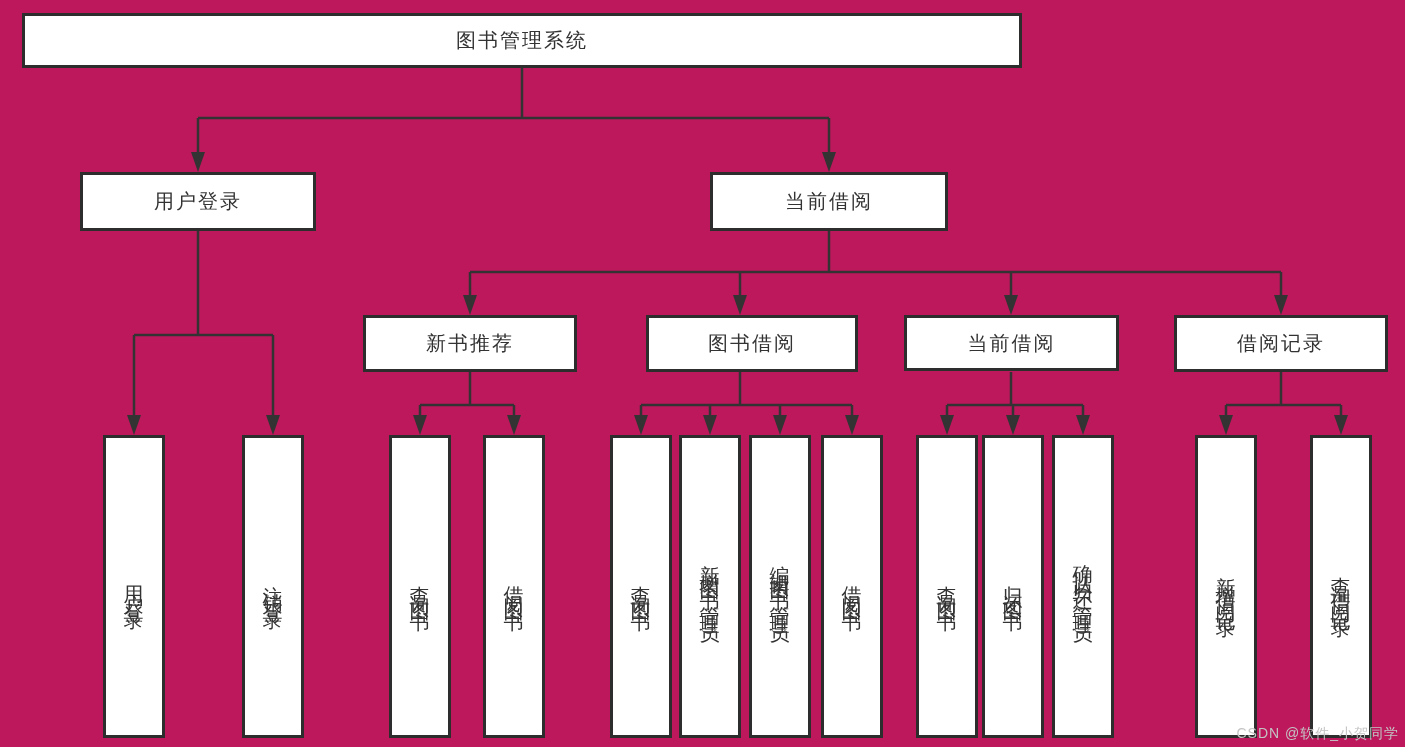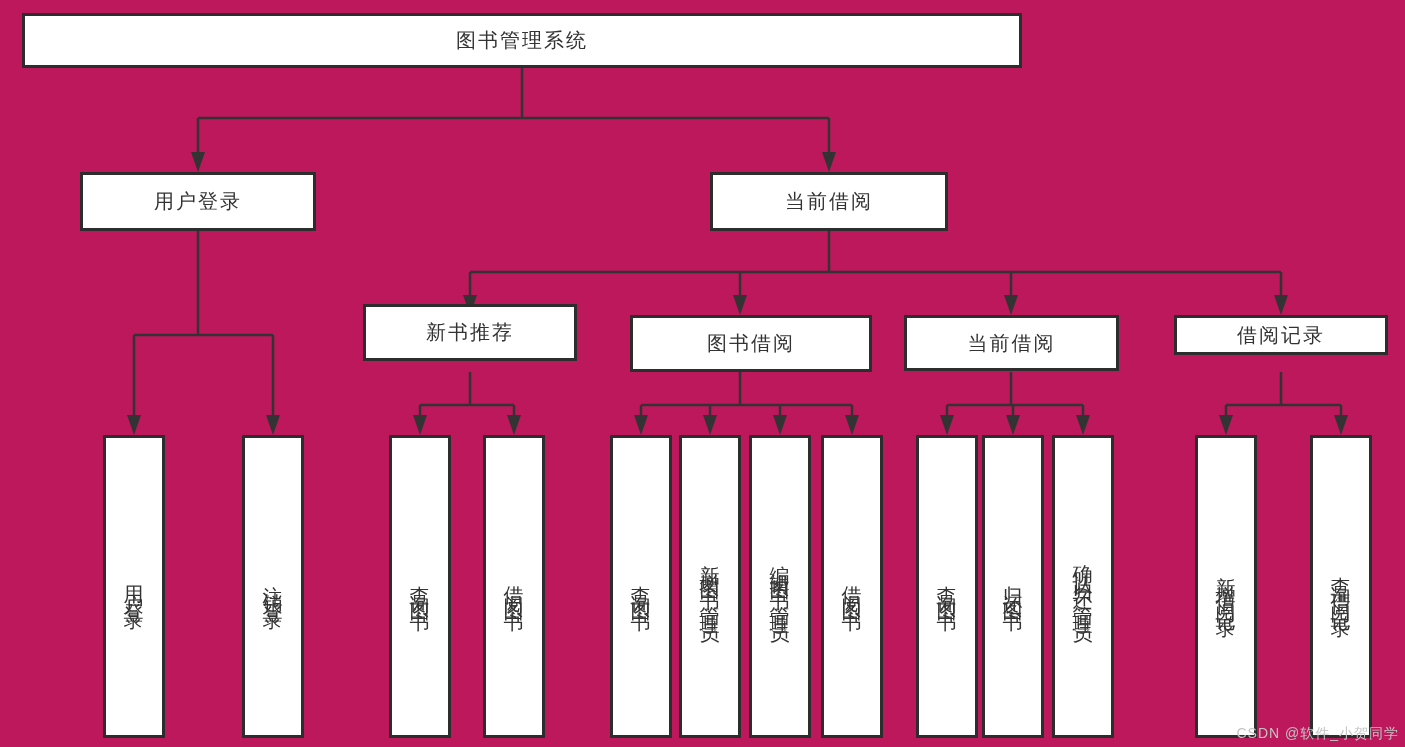--- a/index.html
+++ b/index.html
@@ -103,30 +103,30 @@
     <span class="h-label">图书管理系统</span>
   </div>
 
   <div class="node" style="left:80px;top:172px;width:236px;height:59px">
     <span class="h-label">用户登录</span>
   </div>
   <div class="node" style="left:710px;top:172px;width:238px;height:59px">
     <span class="h-label">当前借阅</span>
   </div>
 
-  <div class="node" style="left:363px;top:304px;width:214px;height:57px">
+  <div class="node" style="left:363px;top:315px;width:214px;height:57px">
     <span class="h-label">新书推荐</span>
   </div>
-  <div class="node" style="left:630px;top:315px;width:242px;height:57px">
+  <div class="node" style="left:646px;top:315px;width:212px;height:57px">
     <span class="h-label">图书借阅</span>
   </div>
   <div class="node" style="left:904px;top:315px;width:215px;height:56px">
     <span class="h-label">当前借阅</span>
   </div>
-  <div class="node" style="left:1174px;top:315px;width:214px;height:40px">
+  <div class="node" style="left:1174px;top:315px;width:214px;height:57px">
     <span class="h-label">借阅记录</span>
   </div>
 
   <div class="node leaf" style="left:103px">
     <span class="v-label">用户登录</span>
   </div>
   <div class="node leaf" style="left:242px">
     <span class="v-label">注销登录</span>
   </div>
   <div class="node leaf" style="left:389px">

